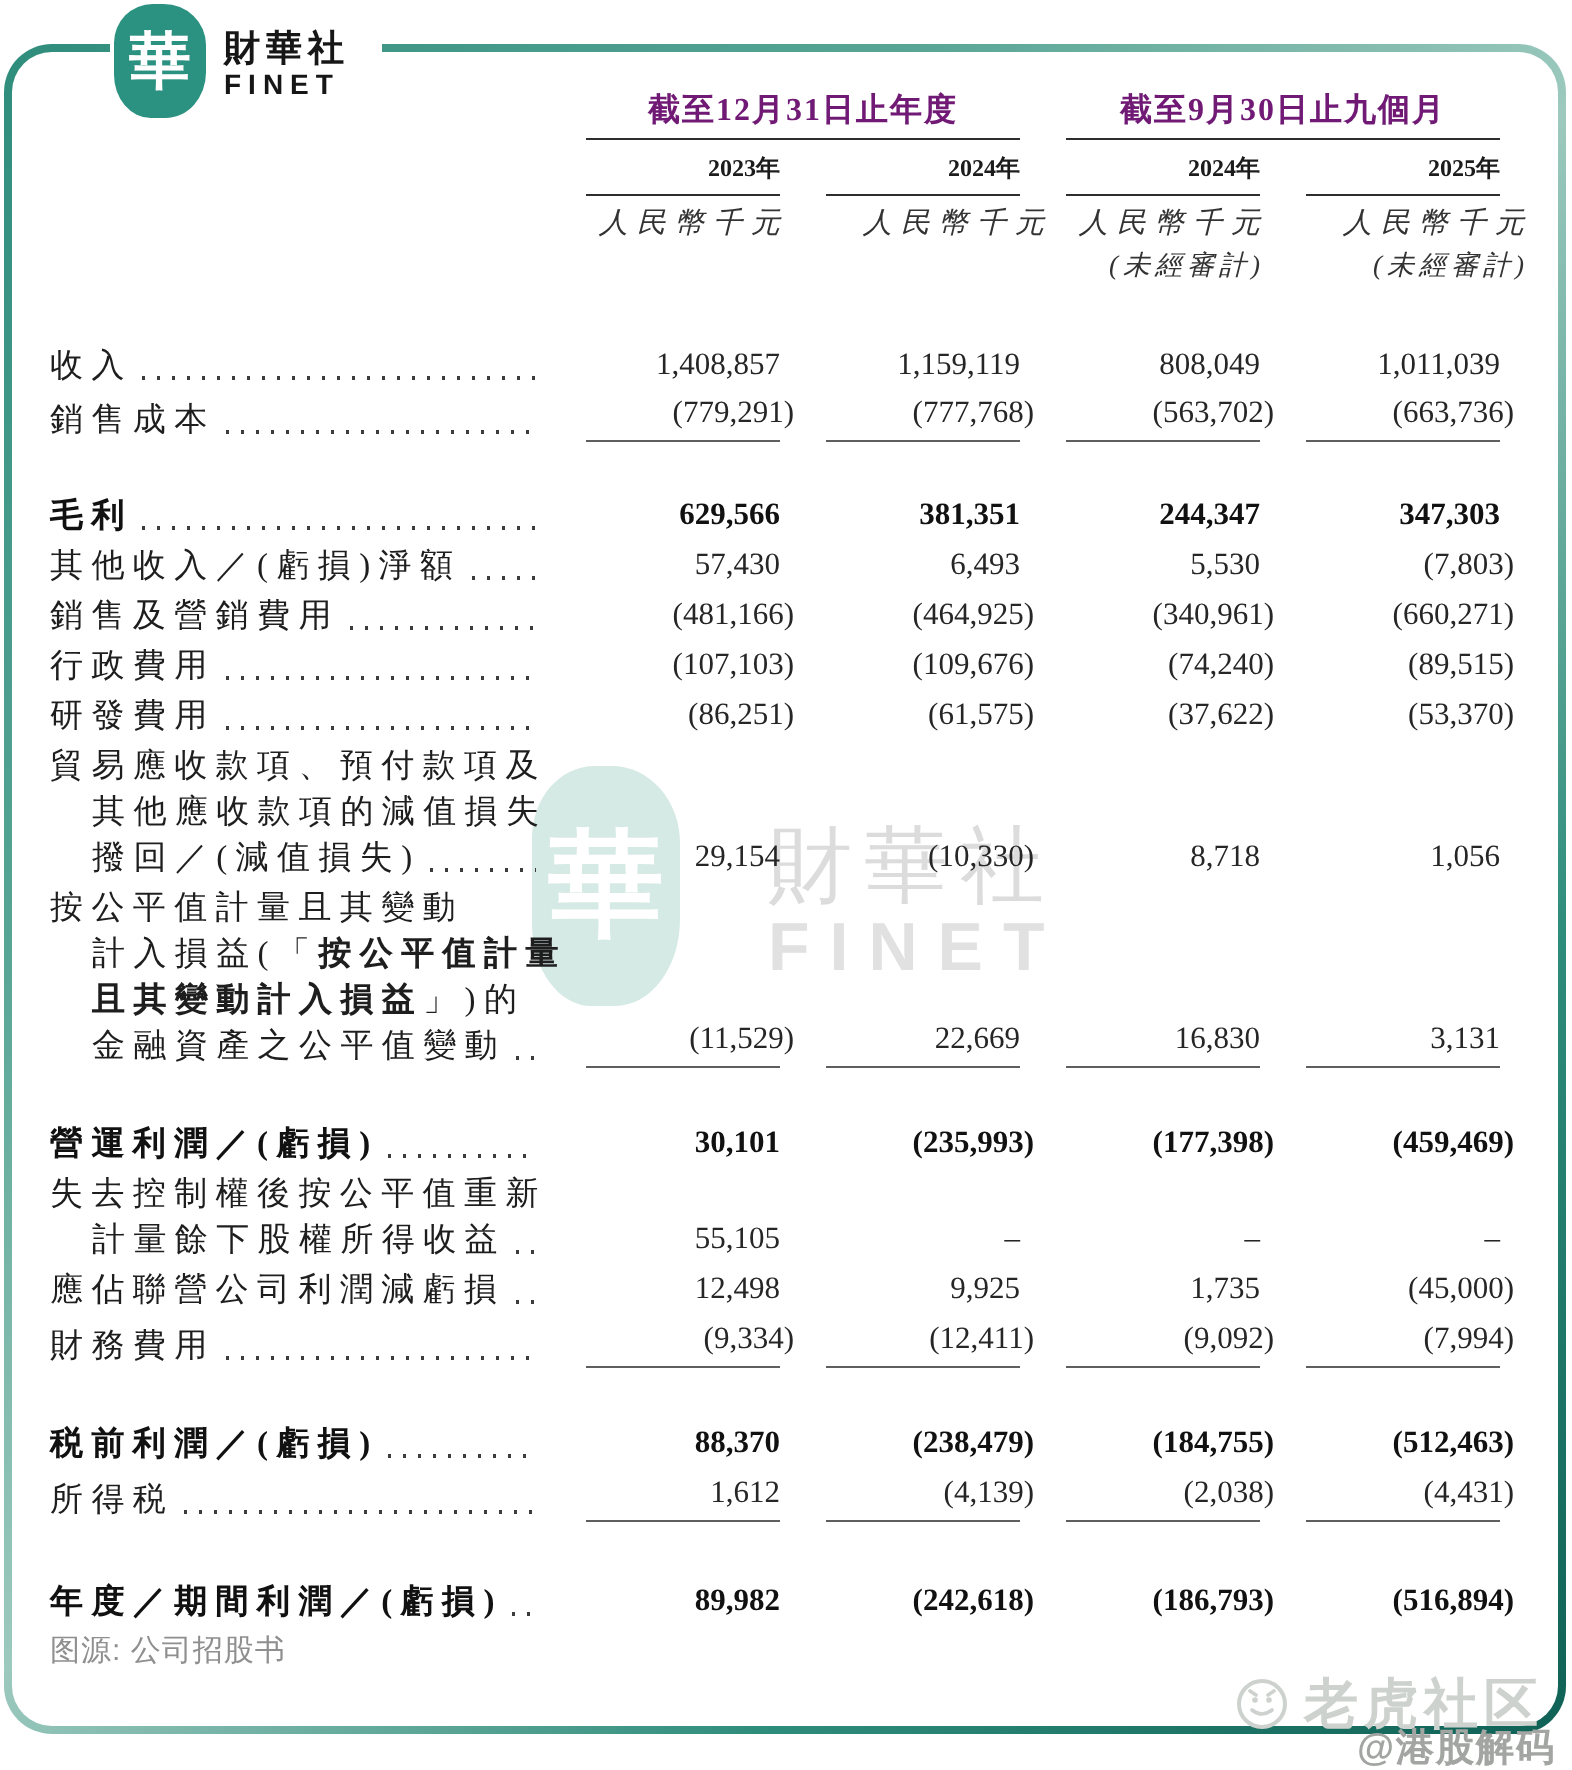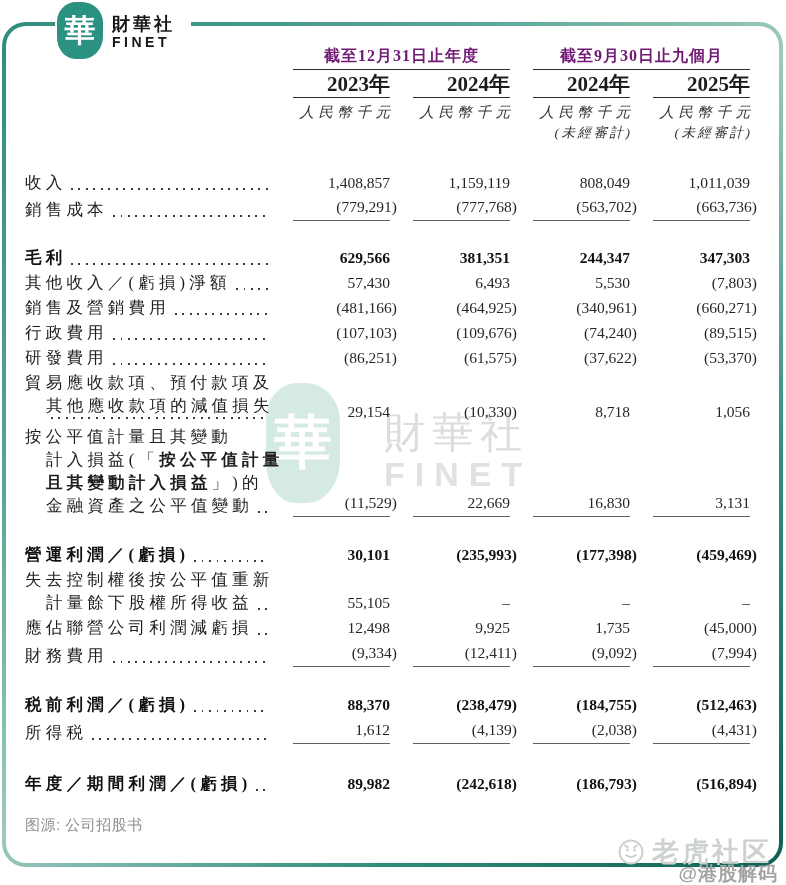--- a/index.html
+++ b/index.html
@@ -45,25 +45,25 @@
   .table{position:absolute;left:25px;top:44px;width:725px;z-index:2;}
   .thead{display:flex;}
   .thead .label-col{width:245px;flex:none;}
   .group{width:217px;flex:none;margin-left:23px;}
   .group-title{
     font-size:16px;font-weight:bold;text-align:center;letter-spacing:1px;
     line-height:23px;padding-bottom:2px;border-bottom:1.4px solid #2e2e2e;color:#701a75;
   }
   .year-row{display:flex;}
   .year{
-    width:97px;flex:none;text-align:right;font-size:21px;font-weight:bold;color:#1c1c1c;
+    width:97px;flex:none;text-align:right;font-size:12px;font-weight:bold;color:#1c1c1c;
     line-height:25px;padding-top:2px;border-bottom:1.4px solid #2e2e2e;
   }
   .year + .year{margin-left:23px;}
-  .units-row{display:flex;margin-top:4px;}
+  .units-row{display:flex;margin-top:4px;gap:12px;}
   .unit-cell{width:97px;flex:none;text-align:right;}
   .unit-cell + .unit-cell{margin-left:23px;}
   .unit{
     font-style:italic;font-size:14.5px;color:#333;letter-spacing:4.5px;margin-right:-4.5px;
     line-height:21px;white-space:nowrap;
   }
   .unit-note{
     font-style:italic;font-size:13.5px;color:#333;letter-spacing:2.5px;margin-right:-2.5px;
     line-height:19px;white-space:nowrap;
   }
@@ -252,20 +252,21 @@
       </div>
       <div class="trow" style="margin-top: 2px;">
         <div class="rlabel">
           <div class="line">
             <span class="txt"><span>貿易應收款項、預付款項及</span></span>
           </div>
           <div class="line indent">
             <span class="txt"><span>其他應收款項的減值損失</span></span>
           </div>
           <div class="line indent">
+            <span class="txt"><span>撥回／(減值損失)</span></span>
             <span class="leader"></span>
           </div>
         </div>
         <div class="cell"><span class="val">29,154</span></div>
         <div class="cell neg"><span class="val">(10,330)</span></div>
         <div class="cell"><span class="val">8,718</span></div>
         <div class="cell"><span class="val">1,056</span></div>
       </div>
       <div class="trow" style="margin-top: 2px;">
         <div class="rlabel">

